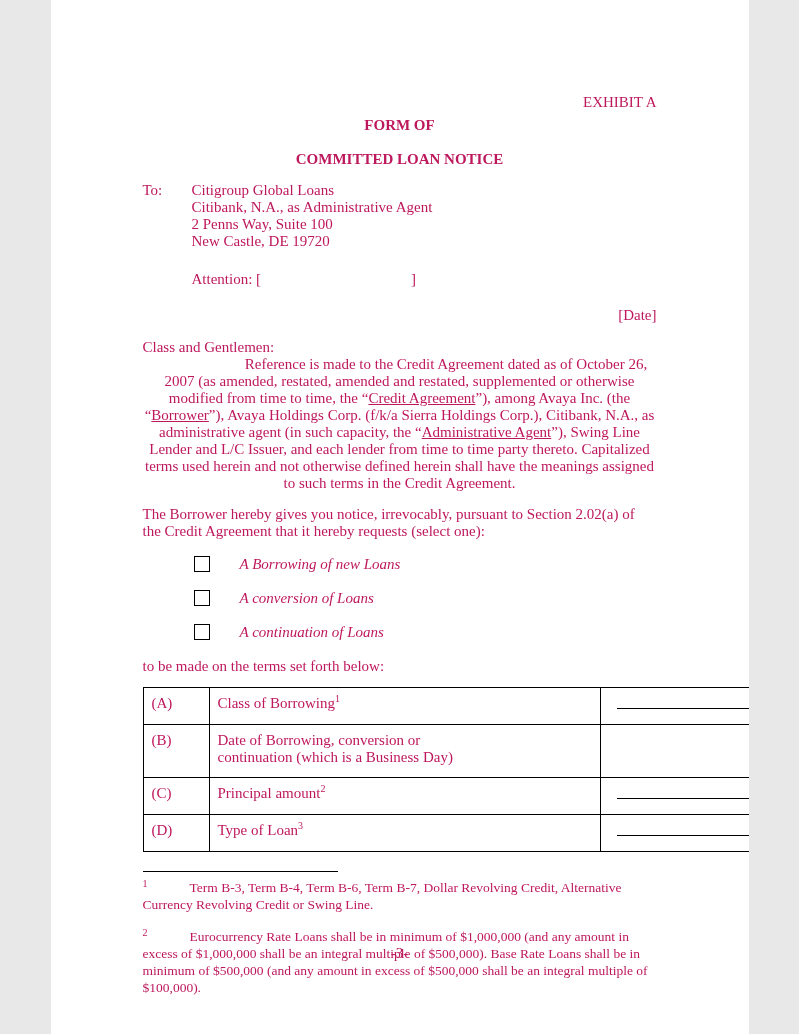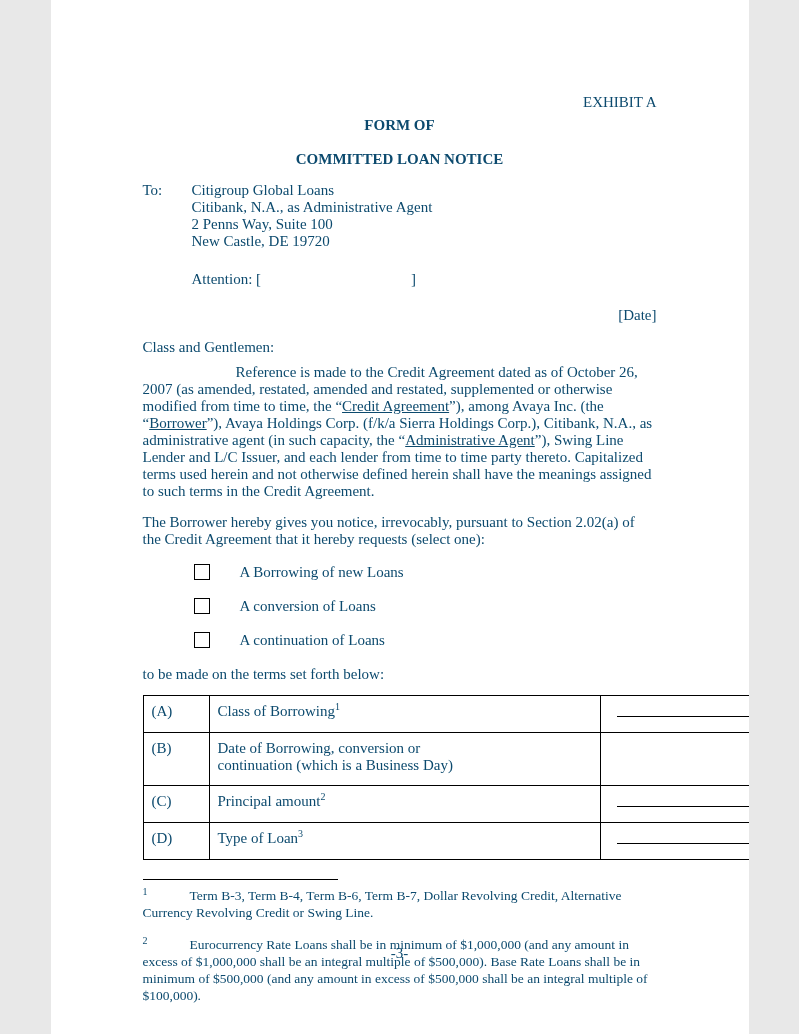--- a/index.html
+++ b/index.html
@@ -4,21 +4,21 @@
 <style>
   html, body { margin: 0; padding: 0; background: #e8e8e8; }
   .page {
     position: relative;
     width: 698px;
     height: 1034px;
     margin: 0 auto;
     background: #ffffff;
     font-family: "Liberation Serif", "DejaVu Serif", serif;
     font-size: 15px;
-    color: #0c4a6e;
+    color: #be185d;
     line-height: 17px;
     overflow: hidden;
   }
   .content {
     position: absolute;
     left: 92px;
     right: 92px;
     top: 94px;
   }
   .exhibit { text-align: right; }
@@ -34,26 +34,26 @@
   .attention-blank {
     display: inline-block;
     width: 150px;
     height: 14px;
   }
 
   .date-line { margin-top: 19px; text-align: right; }
   .salutation { margin-top: 15px; }
 
   .para { margin: 0; }
-  .para-1 { margin-top: 8px; text-indent: 93px; }
+  .para-1 { margin-top: 0; text-indent: 93px; text-align: center; }
   .para-2 { margin-top: 14px; }
   .para-3 { margin-top: 17px; }
   .u { text-decoration: underline; }
 
-  .options { margin-top: 15px; }
+  .options { margin-top: 15px; font-style: italic; }
   .option-row {
     display: flex;
     align-items: center;
     margin-left: 51px;
     margin-bottom: 16px;
     height: 18px;
   }
   .checkbox {
     display: inline-block;
     width: 14px;

